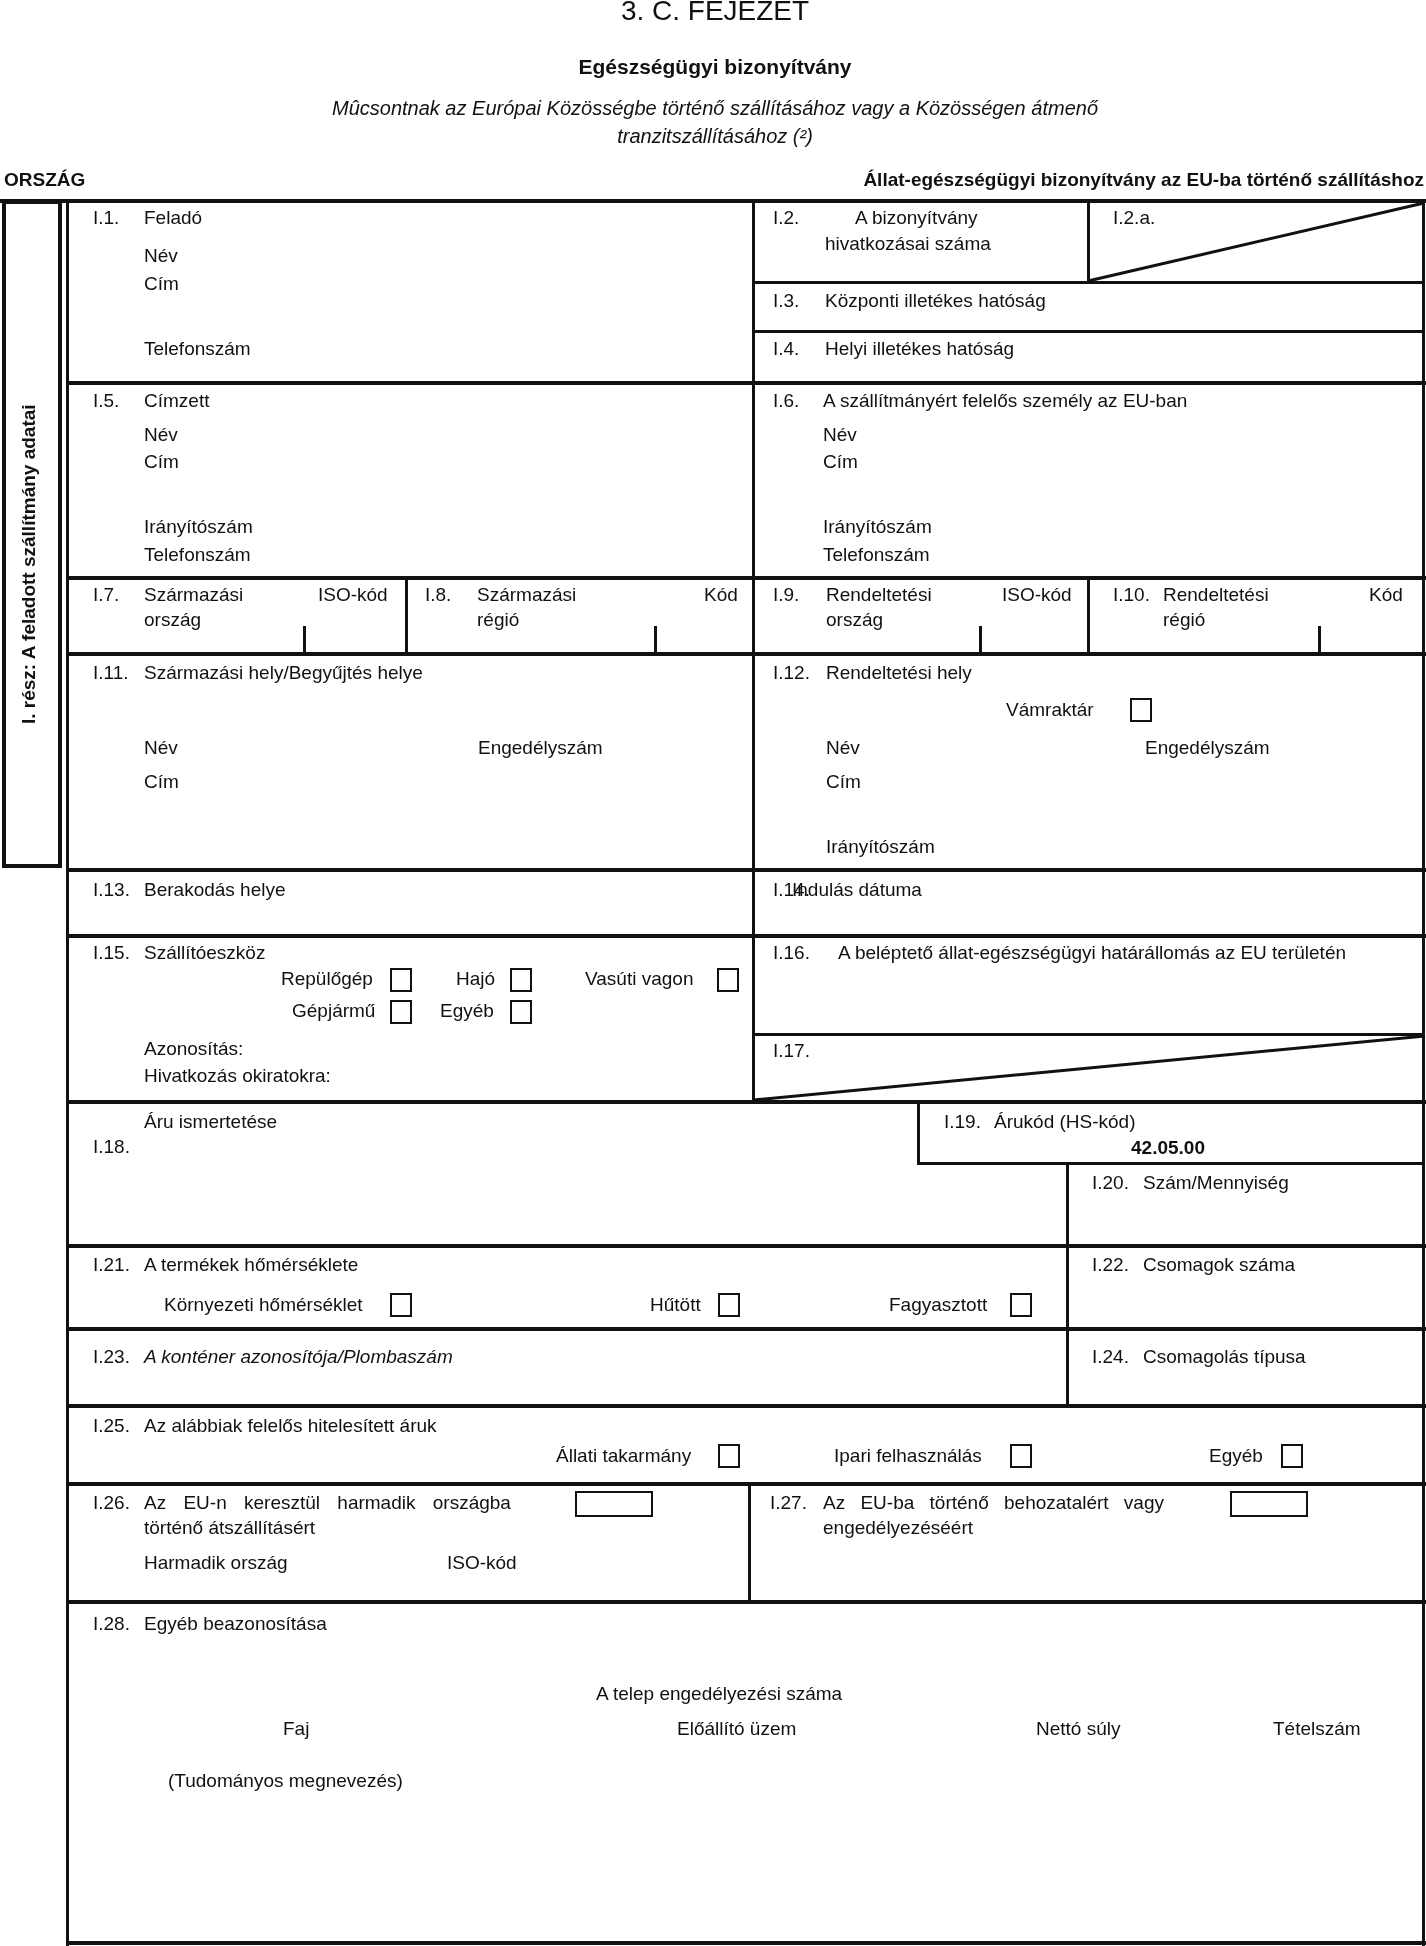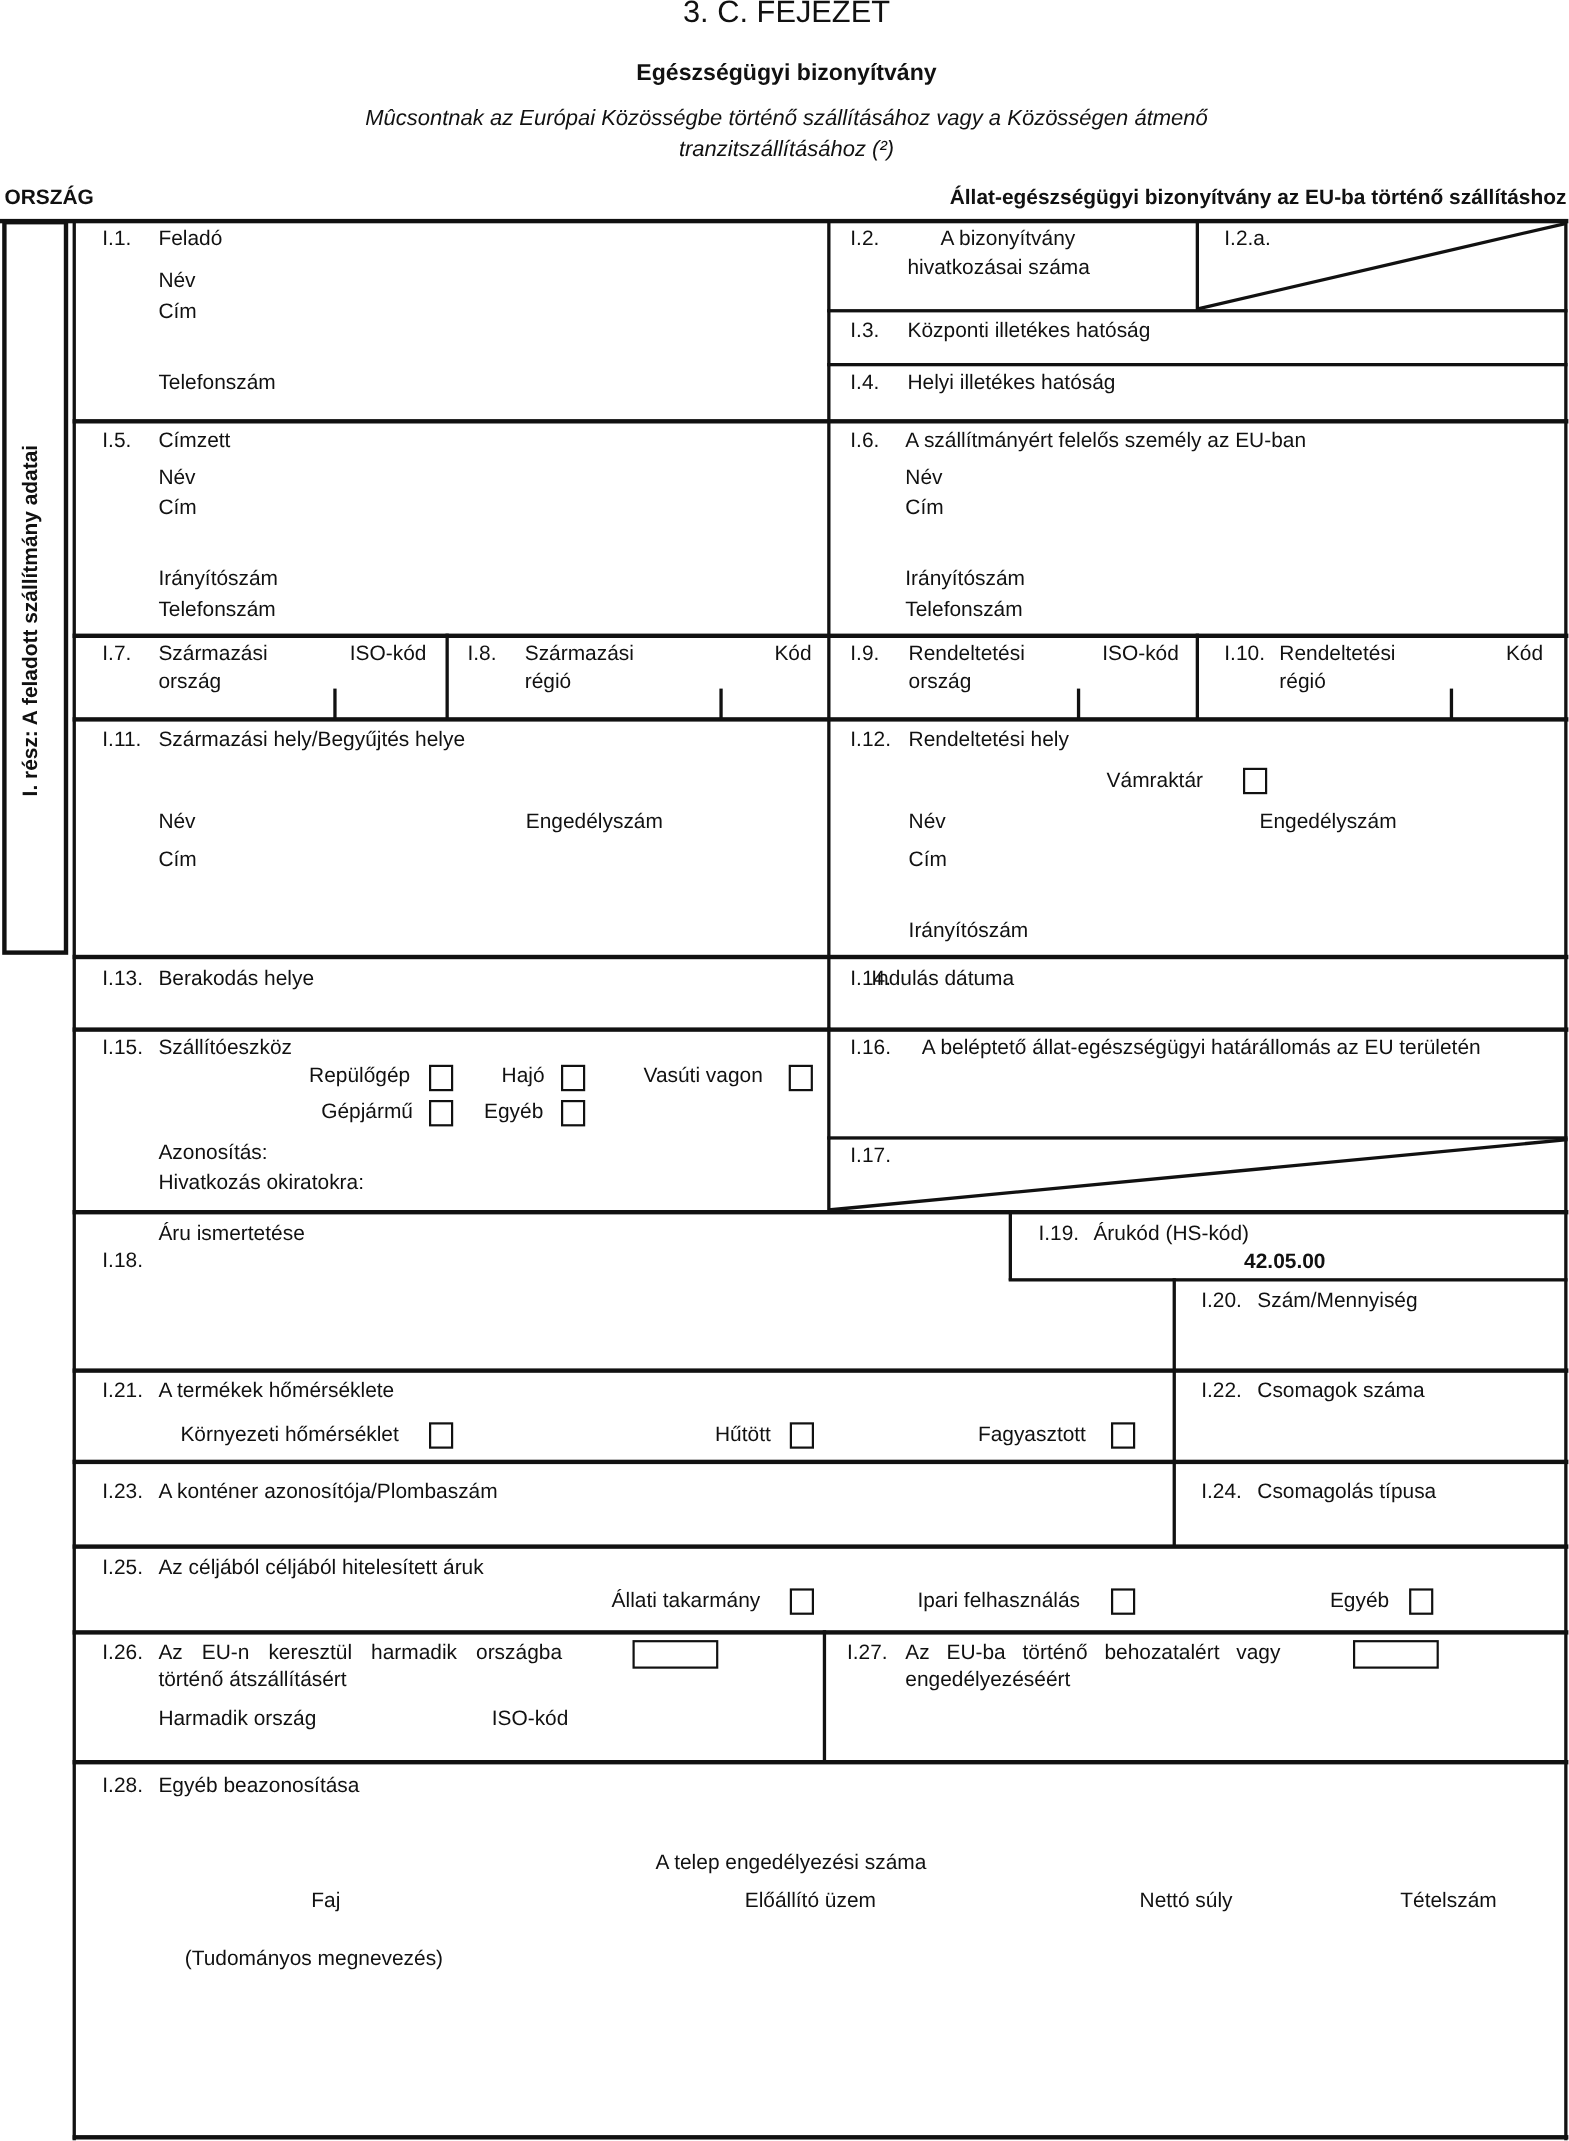--- a/index.html
+++ b/index.html
@@ -252,30 +252,30 @@
   <div class="cb" style="left:1010px; top:1293px;"></div>
 </div>
 
 <div>
   <span class="abs" style="left:1092px; top:1254px;">I.22.</span>
   <span class="abs" style="left:1143px; top:1254px;">Csomagok száma</span>
 </div>
 
 <div>
   <span class="abs" style="left:93px; top:1346px;">I.23.</span>
-  <span class="abs" style="left:144px; top:1346px;">A konténer azonosítója/Plombaszám</span>
+  <span class="abs" style="left:144px; top:1346px;font-style:italic;">A konténer azonosítója/Plombaszám</span>
 </div>
 <div>
   <span class="abs" style="left:1092px; top:1346px;">I.24.</span>
   <span class="abs" style="left:1143px; top:1346px;">Csomagolás típusa</span>
 </div>
 
 <div>
   <span class="abs" style="left:93px; top:1415px;">I.25.</span>
-  <span class="abs" style="left:144px; top:1415px;">Az céljából céljából hitelesített áruk</span>
+  <span class="abs" style="left:144px; top:1415px;">Az alábbiak felelős hitelesített áruk</span>
   <span class="abs" style="left:556px; top:1445px;">Állati takarmány</span>
   <div class="cb" style="left:718px; top:1444px;"></div>
   <span class="abs" style="left:834px; top:1445px;">Ipari felhasználás</span>
   <div class="cb" style="left:1010px; top:1444px;"></div>
   <span class="abs" style="left:1209px; top:1445px;">Egyéb</span>
   <div class="cb" style="left:1281px; top:1444px;"></div>
 </div>
 
 <div>
   <span class="abs" style="left:93px; top:1492px;">I.26.</span>

